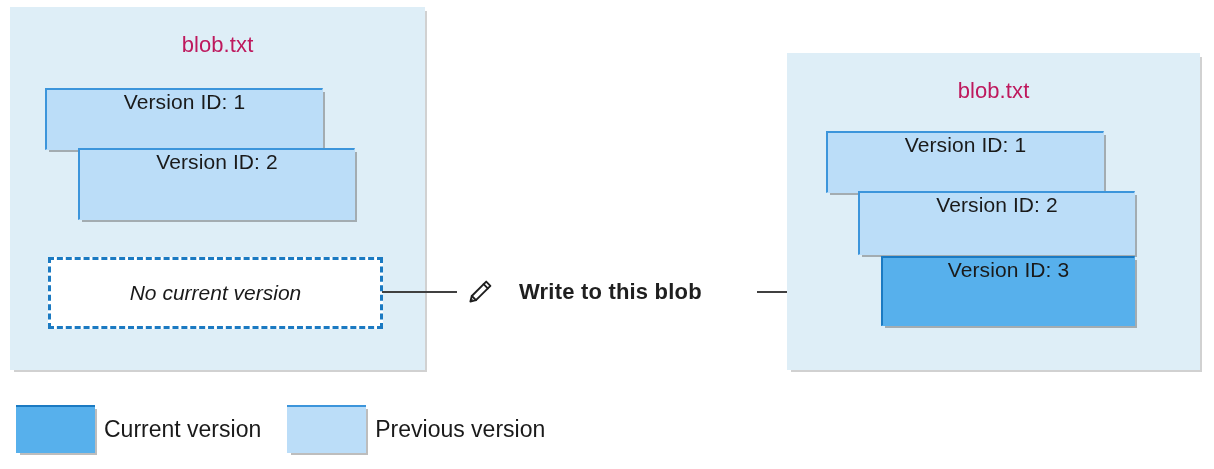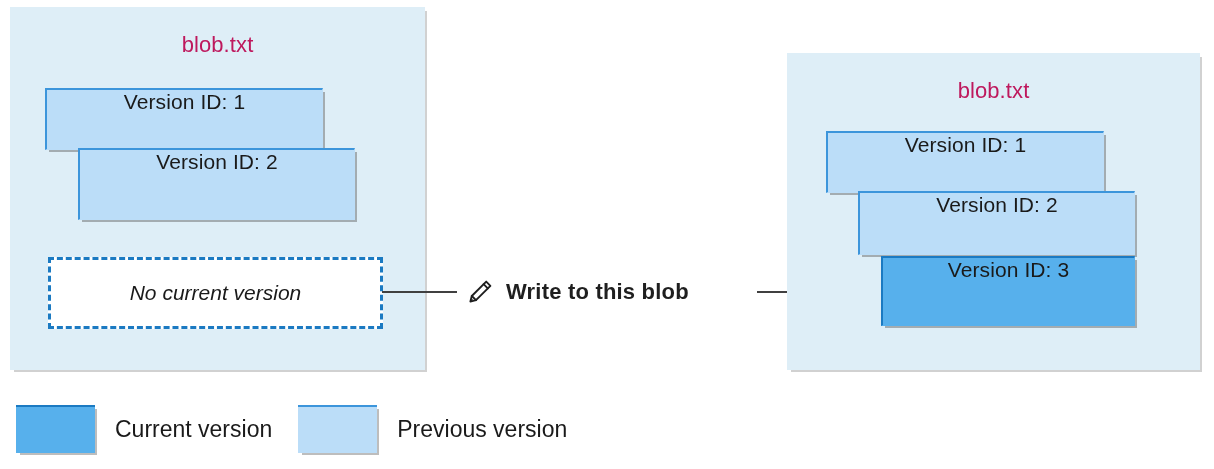--- a/index.html
+++ b/index.html
@@ -117,21 +117,21 @@
   }
 
   
   #write-label-group {
     position: absolute;
     left: 465px;
     top: 272px;
     height: 40px;
     display: flex;
     align-items: center;
-    gap: 11px;
+    gap: 24px;
   }
   #pencil-icon { display: block; }
   #write-label-text {
     font-size: 22px;
     font-weight: bold;
     color: #1f1f1f;
     letter-spacing: .2px;
     white-space: nowrap;
   }
 
@@ -147,21 +147,21 @@
   .legend-item + .legend-item { margin-left: 26px; }
   .legend-swatch {
     box-sizing: border-box;
     width: 79px;
     height: 48px;
     box-shadow: 3px 3px 0 -1px rgba(90,90,90,0.40);
   }
   .legend-swatch.current  { background: #57B0EC; border-top: 2px solid #1B7AC2; }
   .legend-swatch.previous { background: #BBDDF8; border-top: 2px solid #3C95DB; }
   .legend-label {
-    margin-left: 20px;
+    margin-left: 9px;
     font-size: 23px;
     color: #1a1a1a;
     white-space: nowrap;
   }
 </style>
 </head>
 <body>
 
 <div id="stage">
 

